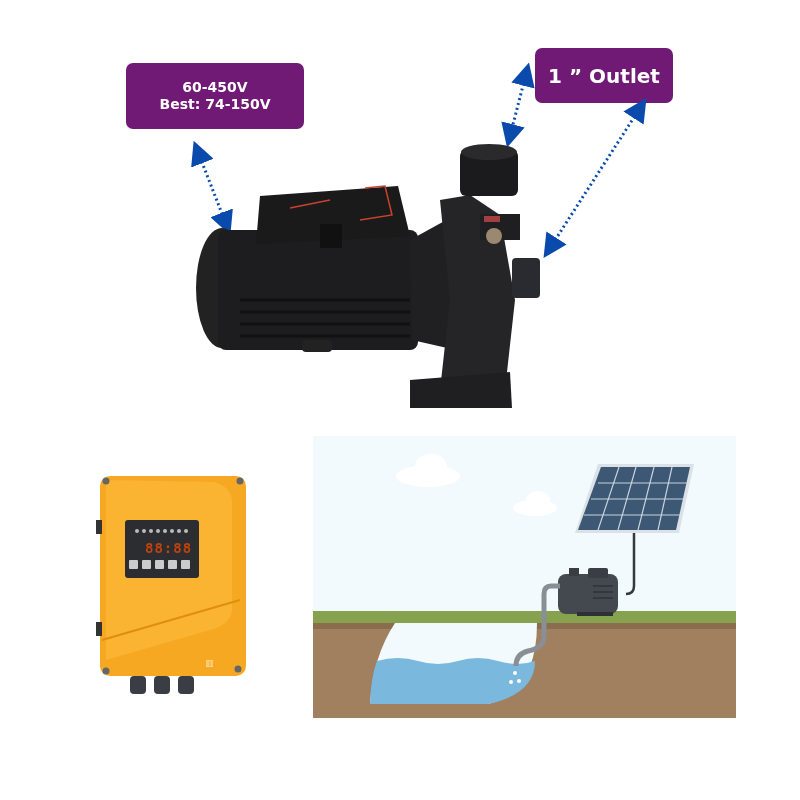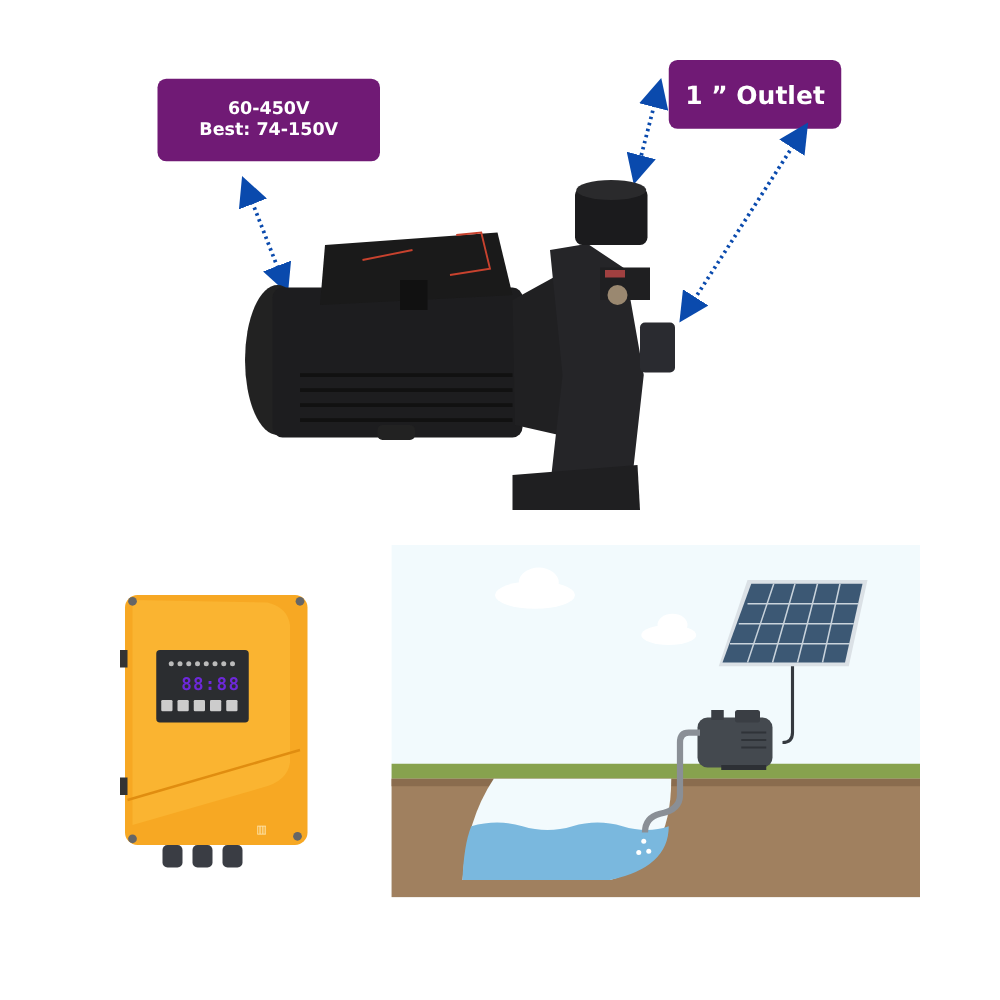--- a/index.html
+++ b/index.html
@@ -94,21 +94,21 @@
       <rect x="155" y="560" width="9" height="9" rx="1"></rect>
       <rect x="168" y="560" width="9" height="9" rx="1"></rect>
       <rect x="181" y="560" width="9" height="9" rx="1"></rect>
     </g>
     <rect x="130" y="676" width="16" height="18" rx="4" fill="#3a3d44"></rect>
     <rect x="154" y="676" width="16" height="18" rx="4" fill="#3a3d44"></rect>
     <rect x="178" y="676" width="16" height="18" rx="4" fill="#3a3d44"></rect>
     <text x="205" y="666" font-size="9" fill="#fde6b0" font-family="DejaVu Sans, sans-serif" font-weight="bold">▥</text>
   </g>
 </svg>
-<div style="position:absolute; left:145px; top:540px; font-family:'DejaVu Sans Mono', monospace; font-size:14px; font-weight:bold; color:#6d28d9; letter-spacing:1px;">88:88</div>
+<div style="position:absolute; left:145px; top:540px; font-family:'DejaVu Sans Mono', monospace; font-size:14px; font-weight:bold; color:#c2410c; letter-spacing:1px;">88:88</div>
 
 <div class="scene">
   <svg width="423" height="282" viewBox="0 0 423 282">
     <rect width="423" height="282" fill="#f2fafd"></rect>
     <g fill="#ffffff">
       <ellipse cx="115" cy="40" rx="32" ry="11"></ellipse>
         <ellipse cx="118" cy="30" rx="16" ry="12"></ellipse>
       <ellipse cx="222" cy="72" rx="22" ry="8"></ellipse>
         <ellipse cx="225" cy="64" rx="12" ry="9"></ellipse>
     </g>

